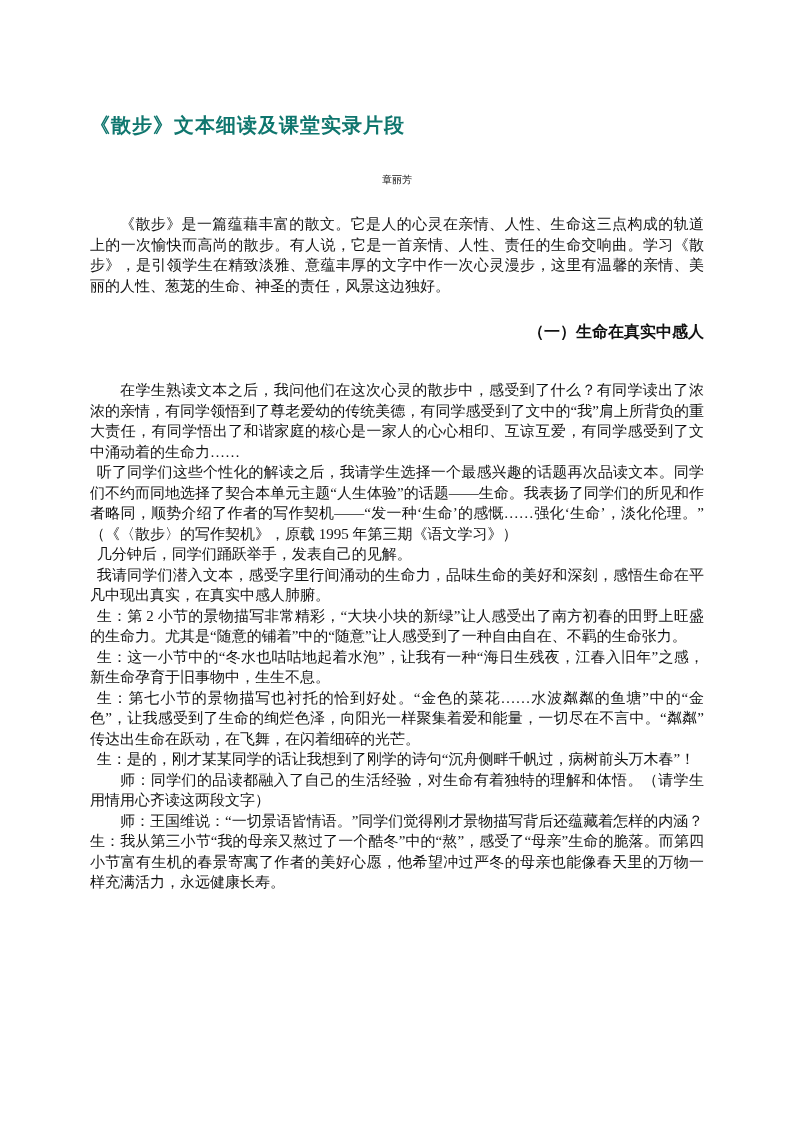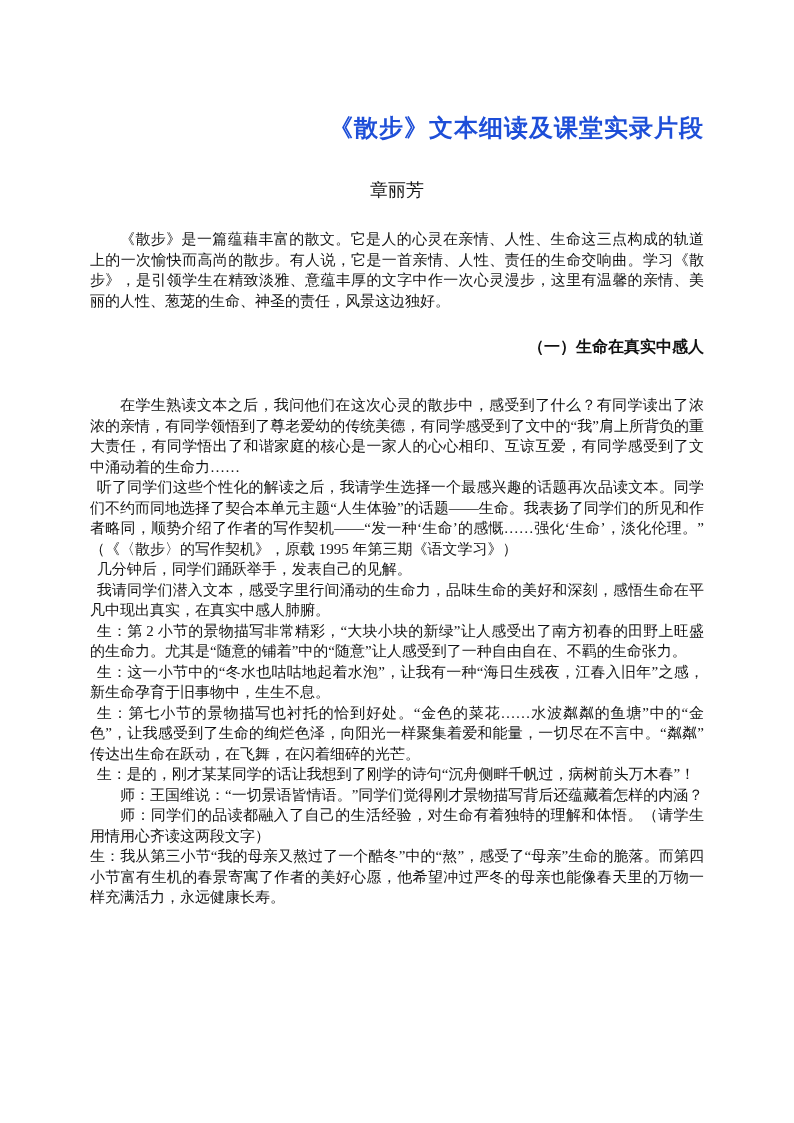--- a/index.html
+++ b/index.html
@@ -14,29 +14,29 @@
     margin: 0 auto;
     background: #ffffff;
     box-sizing: border-box;
     padding: 112px 90px 0 90px;
     font-family: "Liberation Serif", "DejaVu Serif", serif;
     color: #141414;
     overflow: hidden;
   }
   .doc-title {
     margin: 0 0 34px 0;
-    font-size: 24px;
+    font-size: 20px;
     font-weight: bold;
-    text-align: right;
+    text-align: left;
     letter-spacing: 1px;
-    color: #1d4ed8;
+    color: #0f766e;
   }
   .doc-author {
     margin: 0 0 27px 0;
-    font-size: 18px;
+    font-size: 10px;
     font-weight: normal;
     text-align: center;
   }
   .body-text p {
     margin: 0;
     font-size: 15px;
     line-height: 20.5px;
     text-align: justify;
     text-justify: inter-ideograph;
     word-break: break-all;
@@ -77,22 +77,22 @@
     <p class="ind05">我请同学们潜入文本，感受字里行间涌动的生命力，品味生命的美好和深刻，感悟生命在平凡中现出真实，在真实中感人肺腑。</p>
 
     <p class="ind05">生：第 2 小节的景物描写非常精彩，“大块小块的新绿”让人感受出了南方初春的田野上旺盛的生命力。尤其是“随意的铺着”中的“随意”让人感受到了一种自由自在、不羁的生命张力。</p>
 
     <p class="ind05">生：这一小节中的“冬水也咕咕地起着水泡”，让我有一种“海日生残夜，江春入旧年”之感，新生命孕育于旧事物中，生生不息。</p>
 
     <p class="ind05">生：第七小节的景物描写也衬托的恰到好处。“金色的菜花……水波粼粼的鱼塘”中的“金色”，让我感受到了生命的绚烂色泽，向阳光一样聚集着爱和能量，一切尽在不言中。“粼粼”传达出生命在跃动，在飞舞，在闪着细碎的光芒。</p>
 
     <p class="ind05">生：是的，刚才某某同学的话让我想到了刚学的诗句“沉舟侧畔千帆过，病树前头万木春”！</p>
 
+    <p class="ind2">师：同学们的品读都融入了自己的生活经验，对生命有着独特的理解和体悟。（请学生用情用心齐读这两段文字）</p>
+
     <p class="ind2">师：王国维说：“一切景语皆情语。”同学们觉得刚才景物描写背后还蕴藏着怎样的内涵？</p>
-
-    <p class="ind2">师：同学们的品读都融入了自己的生活经验，对生命有着独特的理解和体悟。（请学生用情用心齐读这两段文字）</p>
 
     <p class="ind0">生：我从第三小节“我的母亲又熬过了一个酷冬”中的“熬”，感受了“母亲”生命的脆落。而第四小节富有生机的春景寄寓了作者的美好心愿，他希望冲过严冬的母亲也能像春天里的万物一样充满活力，永远健康长寿。</p>
 
 
 
   </div>
 </div>
 
 </body></html>

